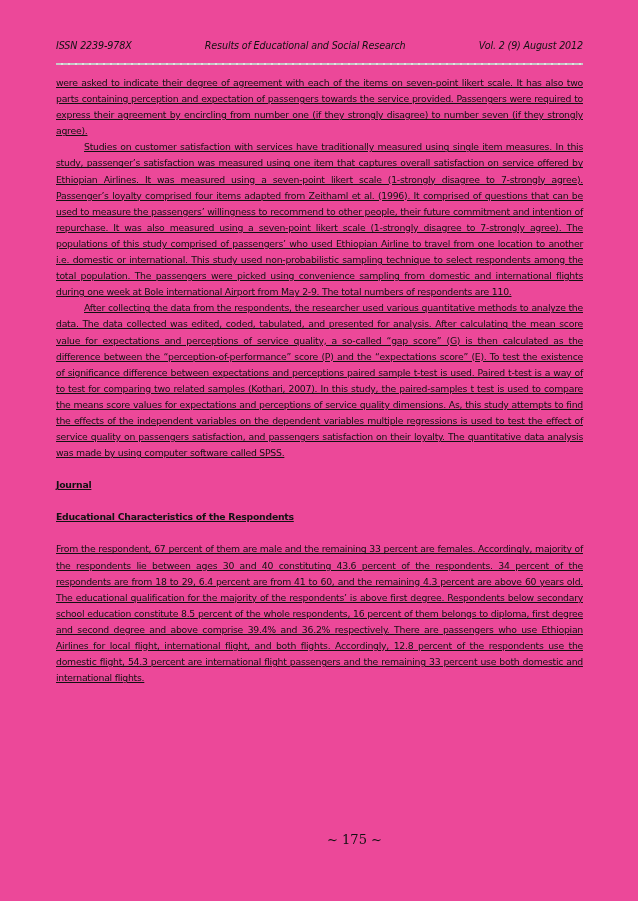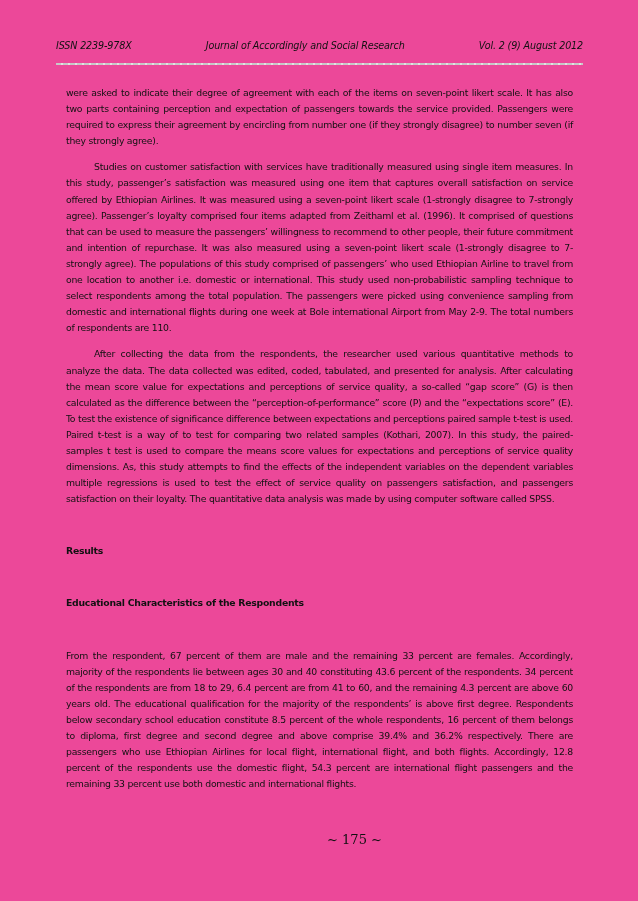--- a/index.html
+++ b/index.html
@@ -15,46 +15,46 @@
   }
   .header-rule {
     position: absolute; left: 56px; top: 63px; width: 527px; height: 2px;
     background: repeating-linear-gradient(90deg, #c8c8c8 0 5px, #e2e2e2 5px 7px);
   }
   .body-text {
     position: absolute; left: 56px; top: 75px; width: 527px;
     font-family: "DejaVu Sans", sans-serif; font-size: 9.3px; line-height: 16.1px;
     color: #111; text-align: justify; letter-spacing: -0.25px;
   }
-  .body-text p { margin: 10px; }
+  .body-text p { margin: 0; text-decoration: underline; }
   .indent { text-indent: 28px; }
   .heading { font-weight: bold; margin: 0; }
   .gap1 { height: 16px; }
   .footer {
     position: absolute; left: 0; top: 832px; width: 623px; text-align: center;
     font-family: "DejaVu Serif", serif; font-size: 13px; color: #111; margin-left: 43px;
   }
 </style>
 </head>
 <body>
 
 <div class="page">
   <div class="header">
     <span>ISSN 2239-978X</span>
-    <span>Journal of Accordingly and Social Research</span>
+    <span>Results of Educational and Social Research</span>
     <span>Vol. 2 (9) August  2012</span>
   </div>
   <div class="header-rule"></div>
 
   <div class="body-text">
     <p>were asked to indicate their degree of agreement with each of the items on seven-point likert scale. It has also two parts containing perception and expectation of passengers towards the service provided. Passengers were required to express their agreement by encircling from number one (if they strongly disagree) to number seven (if they strongly agree).</p>
     <p class="indent">Studies on customer satisfaction with services have traditionally measured using single item measures. In this study, passenger’s satisfaction was measured using one item that captures overall satisfaction on service offered by Ethiopian Airlines. It was measured using a seven-point likert scale (1-strongly disagree to 7-strongly agree). Passenger’s loyalty comprised four items adapted from Zeithaml et al. (1996). It comprised of questions that can be used to measure the passengers’ willingness to recommend to other people, their future commitment and intention of repurchase.  It was also measured using a seven-point likert scale (1-strongly disagree to 7-strongly agree). The populations of this study comprised of passengers’ who used Ethiopian Airline to travel from one location to another i.e. domestic or international. This study used non-probabilistic sampling technique to select respondents among the total population. The passengers were picked using convenience sampling from domestic and international flights during one week at Bole international Airport from May 2-9. The total numbers of respondents are 110.</p>
     <p class="indent">After collecting the data from the respondents, the researcher used various quantitative methods to analyze the data. The data collected was edited, coded, tabulated, and presented for analysis. After calculating the mean score value for expectations and perceptions of service quality, a so-called “gap score” (G) is then calculated as the difference between the “perception-of-performance” score (P) and the “expectations score” (E). To test the existence of significance difference between expectations and perceptions paired sample t-test is used. Paired t-test is a way of to test for comparing two related samples (Kothari, 2007). In this study, the paired-samples t test is used to compare the means score values for expectations and perceptions of service quality dimensions. As, this study attempts to find the effects of the independent variables on the dependent variables multiple regressions is used to test  the effect of service quality on passengers satisfaction, and passengers satisfaction on their loyalty. The quantitative data analysis was made by using computer software called SPSS.</p>
     <div class="gap1"></div>
-    <p class="heading">Results</p>
+    <p class="heading">Journal</p>
     <div class="gap1"></div>
     <p class="heading">Educational Characteristics of the Respondents</p>
     <div class="gap1"></div>
     <p>From the respondent, 67 percent of them are male and the remaining 33 percent are females. Accordingly, majority of the respondents lie between ages 30 and 40 constituting 43.6 percent of the respondents. 34 percent of the respondents are from 18 to 29, 6.4 percent are from 41 to 60, and the remaining 4.3 percent are above 60 years old.  The educational qualification for the majority of the respondents’ is above first degree. Respondents below secondary school education constitute 8.5 percent of the whole respondents, 16 percent of them belongs to diploma, first degree and second degree and above comprise 39.4% and 36.2% respectively.  There are passengers who use Ethiopian Airlines for local flight, international flight, and both flights. Accordingly, 12.8 percent of the respondents use the domestic flight, 54.3 percent are international flight passengers and the remaining 33 percent use both domestic and international flights.</p>
   </div>
 
   <div class="footer">~ 175 ~</div>
 </div>
 
 </body></html>

